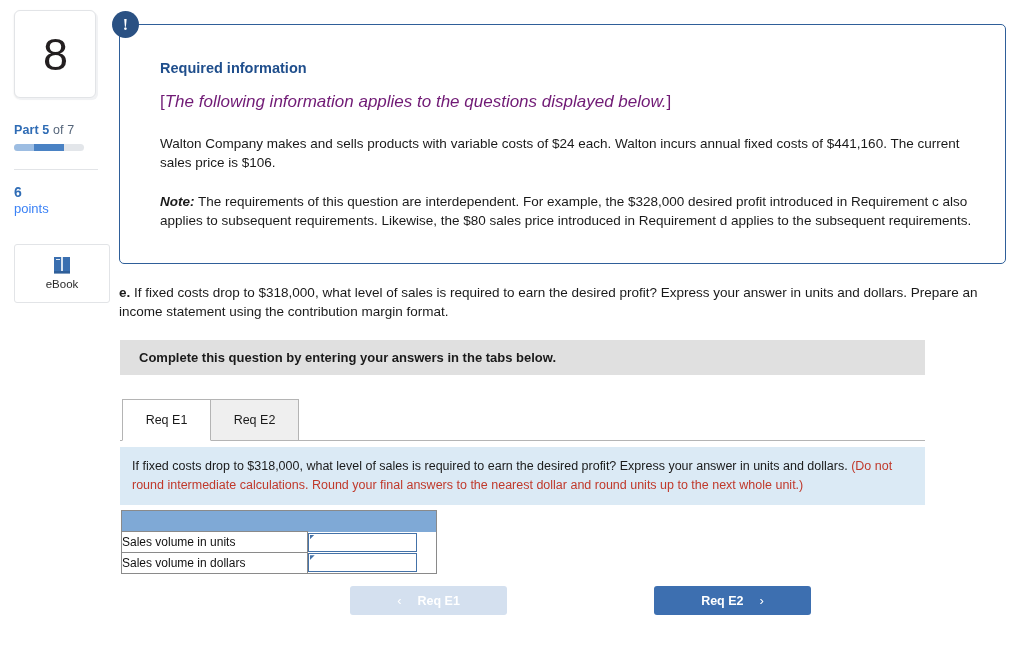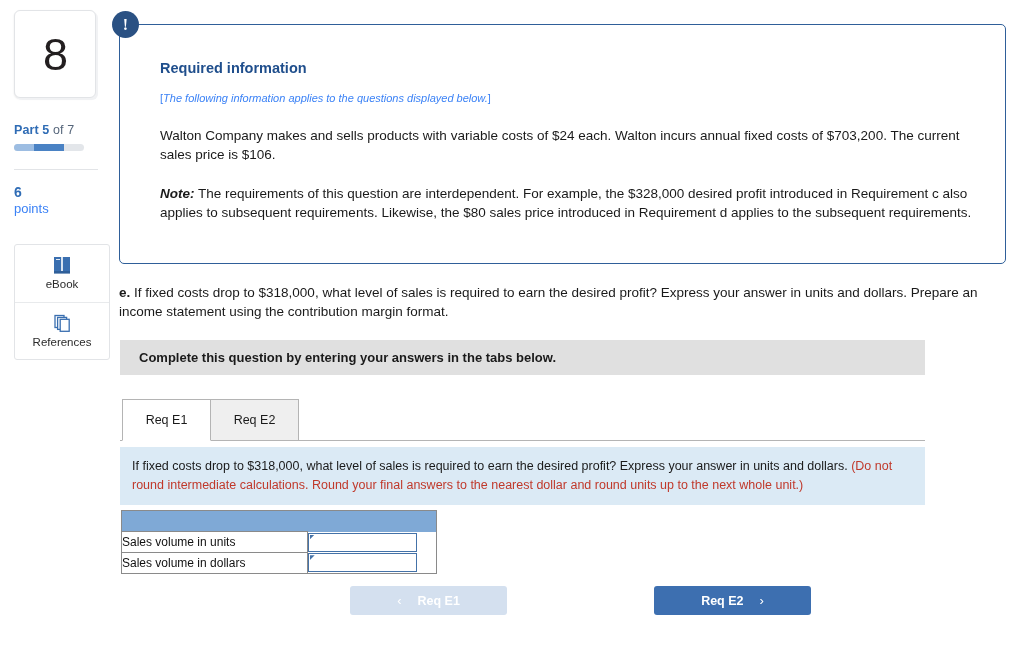--- a/index.html
+++ b/index.html
@@ -78,21 +78,21 @@
     display: flex; align-items: center; justify-content: center;
     color: #fff; font-size: 16px; font-weight: bold; line-height: 1;
     font-family: "Liberation Serif", serif;
   }
   .reqbody { padding: 23px 26px 0 40px; }
   .req-h {
     font-size: 14.5px; font-weight: bold; color: #1f4e8c;
     margin: 12px 0 16px 0;
   }
   .req-it {
-    font-size: 11px; color: #3b82f6; margin: 4px 0 22px 0;
+    font-size: 17px; color: #701a75; margin: 4px 0 22px 0;
   }
   .req-it i { font-style: italic; }
   .req-p {
     font-size: 13.5px; color: #1a1a1a; line-height: 1.42;
     margin: 0 0 20px 0; max-width: 800px;
   }
   .req-p.note { max-width: 820px; margin-bottom: 0; }
   .req-p b { font-weight: bold; font-style: italic; }
 
   
@@ -242,45 +242,35 @@
           <svg width="20" height="19" viewBox="0 0 20 19">
             <rect x="2" y="1" width="16" height="14" fill="#3a6fb0"></rect>
             <rect x="9.2" y="1" width="1.6" height="14" fill="#ffffff"></rect>
             <rect x="2" y="15" width="16" height="2.6" fill="#2f5f99"></rect>
             <rect x="4" y="3" width="4" height="1" fill="#ffffff" opacity="0.85"></rect>
           </svg>
         </span>
         <span class="tool-label">eBook</span>
       </div>
 
-      <div class="tool">
-        <span>
-          <svg width="20" height="19" viewBox="0 0 20 19">
-            <rect x="3" y="1.5" width="9" height="12" fill="#ffffff" stroke="#3a6fb0" stroke-width="1.3"></rect>
-            <rect x="5.6" y="3.4" width="9" height="12" fill="#ffffff" stroke="#3a6fb0" stroke-width="1.3"></rect>
-            <rect x="8.2" y="5.3" width="9" height="12" fill="#ffffff" stroke="#3a6fb0" stroke-width="1.3"></rect>
-          </svg>
-        </span>
-        <span class="tool-label">References</span>
-      </div>
 
     </div>
   </div>
 
   <div class="reqpanel">
     <div class="reqbadge">!</div>
 
     <div class="reqbody">
       <div class="req-h">Required information</div>
 
       <div class="req-it">
         <span>[</span><i>The following information applies to the questions displayed below.</i><span>]</span>
       </div>
 
-      <p class="req-p">Walton Company makes and sells products with variable costs of $24 each. Walton incurs annual fixed costs of $703,200. The current sales price is $106.</p>
+      <p class="req-p">Walton Company makes and sells products with variable costs of $24 each. Walton incurs annual fixed costs of $441,160. The current sales price is $106.</p>
 
       <p class="req-p note">
         <b>Note:</b><span> The requirements of this question are interdependent. For example, the $328,000 desired profit introduced in Requirement c also applies to subsequent requirements. Likewise, the $80 sales price introduced in Requirement d applies to the subsequent requirements.</span>
       </p>
     </div>
   </div>
 
   <div class="qline">
     <b>e.</b><span> If fixed costs drop to $318,000, what level of sales is required to earn the desired profit? Express your answer in units and dollars. Prepare an income statement using the contribution margin format.</span>
   </div>

